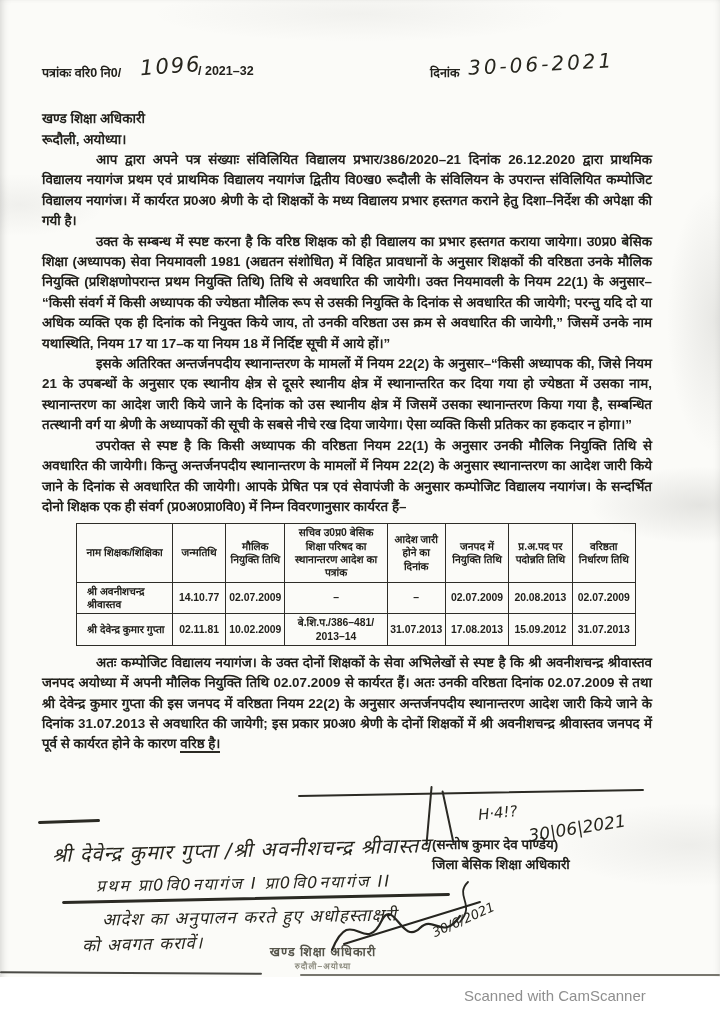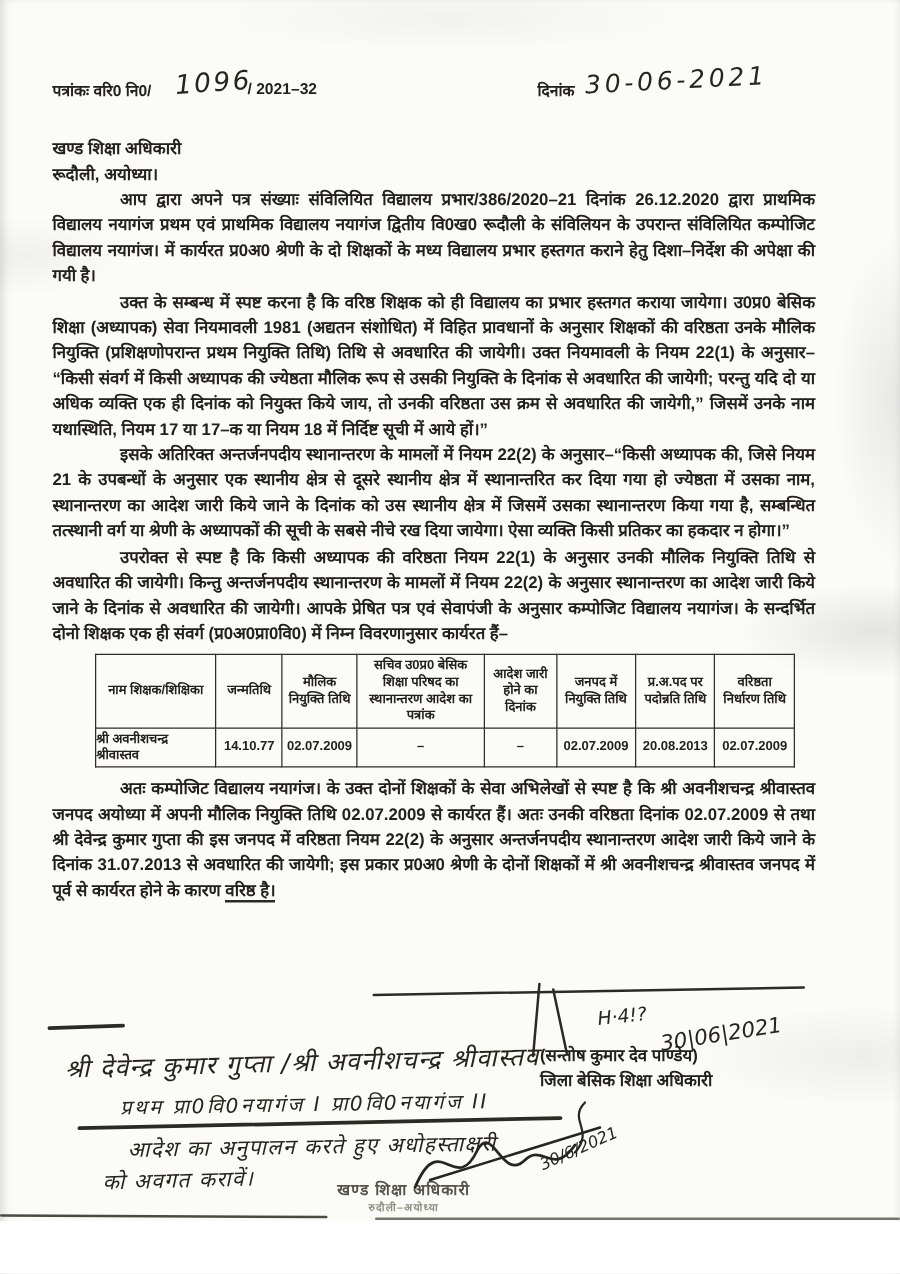--- a/index.html
+++ b/index.html
@@ -24,21 +24,21 @@
   .hw-refnum{left:140px;top:54px;font-size:21px;transform:rotate(-4deg);letter-spacing:2px;}
   .hw-date{left:468px;top:52px;font-size:20px;transform:rotate(-3deg);letter-spacing:3px;}
   .addressee{position:absolute;left:42px;top:108px;font-size:13.5px;font-weight:bold;line-height:21px;}
   .body-text{position:absolute;left:42px;top:150px;width:610px;
     font-size:13.4px;font-weight:600;line-height:20.4px;text-align:justify;}
   .para{margin:0;text-indent:54px;}
   .u-hand{border-bottom:2.5px solid #2b2a24;}
   table.info-table{border-collapse:collapse;margin:6px 0 7px 34px;width:560px;
     font-size:10.4px;font-weight:bold;text-align:center;line-height:1.28;}
   table.info-table th,table.info-table td{border:1.4px solid #2e2d28;padding:2px 2px;vertical-align:middle;}
-  table.info-table td.name-cell{text-align:left;padding-left:0;margin-left:24px;}
+  table.info-table td.name-cell{text-align:left;padding-left:10px;margin-left:24px;}
   .stroke{position:absolute;background:#2b2a24;border-radius:2px;}
   .officer-block{position:absolute;left:432px;top:835px;width:228px;text-align:left;
     font-size:13.4px;font-weight:bold;line-height:20px;}
   .stamp{position:absolute;left:248px;top:943px;width:150px;text-align:center;
     font-weight:bold;color:#55544a;filter:blur(.3px);}
   .stamp .s1{font-size:12.5px;letter-spacing:1px;}
   .stamp .s2{font-size:8.5px;color:#8e8d80;letter-spacing:1px;}
   .hw-names{left:52px;top:836px;font-size:20px;transform:rotate(-1.5deg);letter-spacing:1px;}
   .hw-schools{left:96px;top:872px;font-size:16px;transform:rotate(-1deg);letter-spacing:2px;}
   .hw-note1{left:102px;top:905px;font-size:17px;transform:rotate(-1deg);letter-spacing:1px;}
@@ -107,20 +107,30 @@
       <tr>
         <td class="name-cell">श्री अवनीशचन्द्र श्रीवास्तव</td>
         <td>14.10.77</td>
         <td>02.07.2009</td>
         <td>–</td>
         <td>–</td>
         <td>02.07.2009</td>
         <td>20.08.2013</td>
         <td>02.07.2009</td>
       </tr>
+      <tr>
+        <td class="name-cell">श्री देवेन्द्र कुमार गुप्ता</td>
+        <td>02.11.81</td>
+        <td>10.02.2009</td>
+        <td>बे.शि.प./386–481/ 2013–14</td>
+        <td>31.07.2013</td>
+        <td>17.08.2013</td>
+        <td>15.09.2012</td>
+        <td>31.07.2013</td>
+      </tr>
     </tbody>
       </table>
 
     <p class="para"><span>अतः कम्पोजिट विद्यालय नयागंज। के उक्त दोनों शिक्षकों के सेवा अभिलेखों से स्पष्ट है कि श्री अवनीशचन्द्र श्रीवास्तव जनपद अयोध्या में अपनी मौलिक नियुक्ति तिथि 02.07.2009 से कार्यरत हैं। अतः उनकी वरिष्ठता दिनांक 02.07.2009 से तथा श्री देवेन्द्र कुमार गुप्ता की इस जनपद में वरिष्ठता नियम 22(2) के अनुसार अन्तर्जनपदीय स्थानान्तरण आदेश जारी किये जाने के दिनांक 31.07.2013 से अवधारित की जायेगी; इस प्रकार प्र0अ0 श्रेणी के दोनों शिक्षकों में श्री अवनीशचन्द्र श्रीवास्तव जनपद में पूर्व से कार्यरत होने के कारण </span><span class="u-hand">वरिष्ठ है।</span></p>
   </div>
 
   <div class="stroke pen1"></div>
   <div class="stroke pen2"></div>
   <div class="stroke swoosh-long"></div>
   <div class="stroke swoosh-varisht"></div>
@@ -148,14 +158,15 @@
     <path d="M10 62 C30 14, 42 70, 60 32 C72 10, 80 58, 98 40 C112 26, 120 54, 138 28" stroke="#262520" stroke-width="2.2" fill="none" stroke-linecap="round"></path>
     <path d="M22 56 L158 14" stroke="#262520" stroke-width="2" fill="none" stroke-linecap="round"></path>
   </svg>
   <svg class="sig-svg-small" width="40" height="48" viewBox="0 0 40 48">
     <path d="M22 4 C8 18, 30 26, 14 44" stroke="#262520" stroke-width="1.8" fill="none" stroke-linecap="round"></path>
   </svg>
 
   <div class="footer-strip"></div>
   <div class="stroke scanline-l"></div>
   <div class="stroke scanline-r"></div>
+  <div class="camscanner">Scanned with CamScanner</div>
 
 </div>
 
 </body></html>

